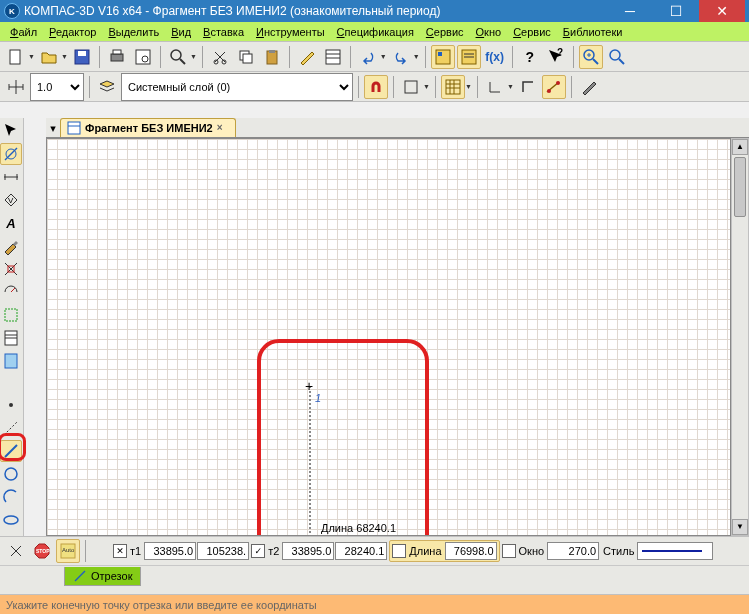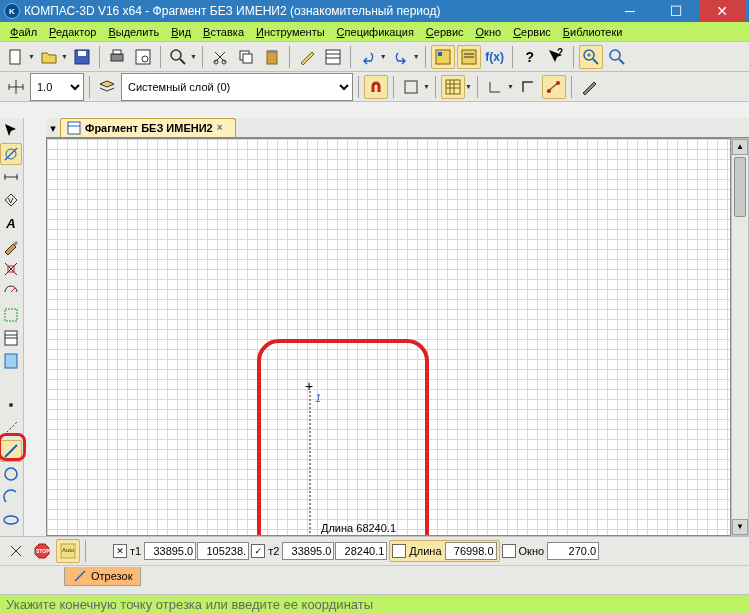--- a/index.html
+++ b/index.html
@@ -71,25 +71,25 @@
   .propbar { position: absolute; left: 0; right: 0; bottom: 20px; height: 58px; background: #e8e8e4; border-top: 1px solid #c0c0c0; }
   .propbar .row1 { height: 28px; display: flex; align-items: center; padding: 2px 4px; gap: 2px; }
   .propbar .row2 { height: 22px; display: flex; align-items: center; padding: 0 4px; gap: 4px; border-top: 1px solid #c8c8c8; }
   .fld { display: flex; align-items: center; gap: 1px; }
   .fld .lab { font-size: 11px; padding: 0 2px; }
   .fld input { width: 52px; height: 18px; border: 1px solid #888; font-size: 11px; padding: 0 2px; background: #fff; text-align: right; }
   .fld .chk { width: 14px; height: 14px; border: 1px solid #666; background: #fff; display: inline-flex; align-items: center; justify-content: center; font-size: 9px; }
   .fld.hilite { background: #f8e8a8; border: 1px solid #d0b060; padding: 1px 2px; border-radius: 2px; }
   .style-line { width: 60px; height: 2px; background: #1020a0; }
   
-  .tab-small { background: #fdba74; border: 1px solid #a0a0a0; border-top: none; padding: 2px 8px; font-size: 11px; display: flex; align-items: center; gap: 4px; margin-left: 60px; }
+  .tab-small { background: #84cc16; border: 1px solid #a0a0a0; border-top: none; padding: 2px 8px; font-size: 11px; display: flex; align-items: center; gap: 4px; margin-left: 60px; }
   .tab-small svg { width: 14px; height: 14px; }
   
   
-  .statusbar { position: absolute; left: 0; right: 0; bottom: 0; height: 20px; background: #bef264; border-top: 1px solid #c0c0c0; display: flex; align-items: center; padding: 0 6px; font-size: 13px; color: #666; }
+  .statusbar { position: absolute; left: 0; right: 0; bottom: 0; height: 20px; background: #fdba74; border-top: 1px solid #c0c0c0; display: flex; align-items: center; padding: 0 6px; font-size: 11px; color: #666; }
 </style>
 </head>
 <body>
 
 <div class="titlebar">
   <div class="appicon">K</div>
   <div class="title">КОМПАС-3D V16  x64 - Фрагмент БЕЗ ИМЕНИ2 (ознакомительный период)</div>
   <div class="winbtns">
     <div class="winbtn">─</div>
     <div class="winbtn">☐</div>
@@ -503,20 +503,26 @@
     <div class="fld hilite">
       <span class="chk"></span>
       <span class="lab">Длина</span>
       <input value="76998.0" style="">
     </div>
     <div class="fld">
       <span class="chk"></span>
       <span class="lab">Окно</span>
       <input value="270.0" style="">
     </div>
+    <div class="fld">
+      <span class="lab">Стиль</span>
+      <div style="width:76px;height:18px;border:1px solid #888;background:#fff;display:flex;align-items:center;padding:0 4px;">
+        <div class="style-line"></div>
+      </div>
+    </div>
   </div>
   <div class="row2">
     <div class="tab-small">
       <svg viewBox="0 0 14 14">
           <line x1="2" y1="12" x2="12" y2="2" stroke="#2060c0" stroke-width="1.5"></line>
         </svg>
       <span>Отрезок</span>
     </div>
   </div>
 </div>

